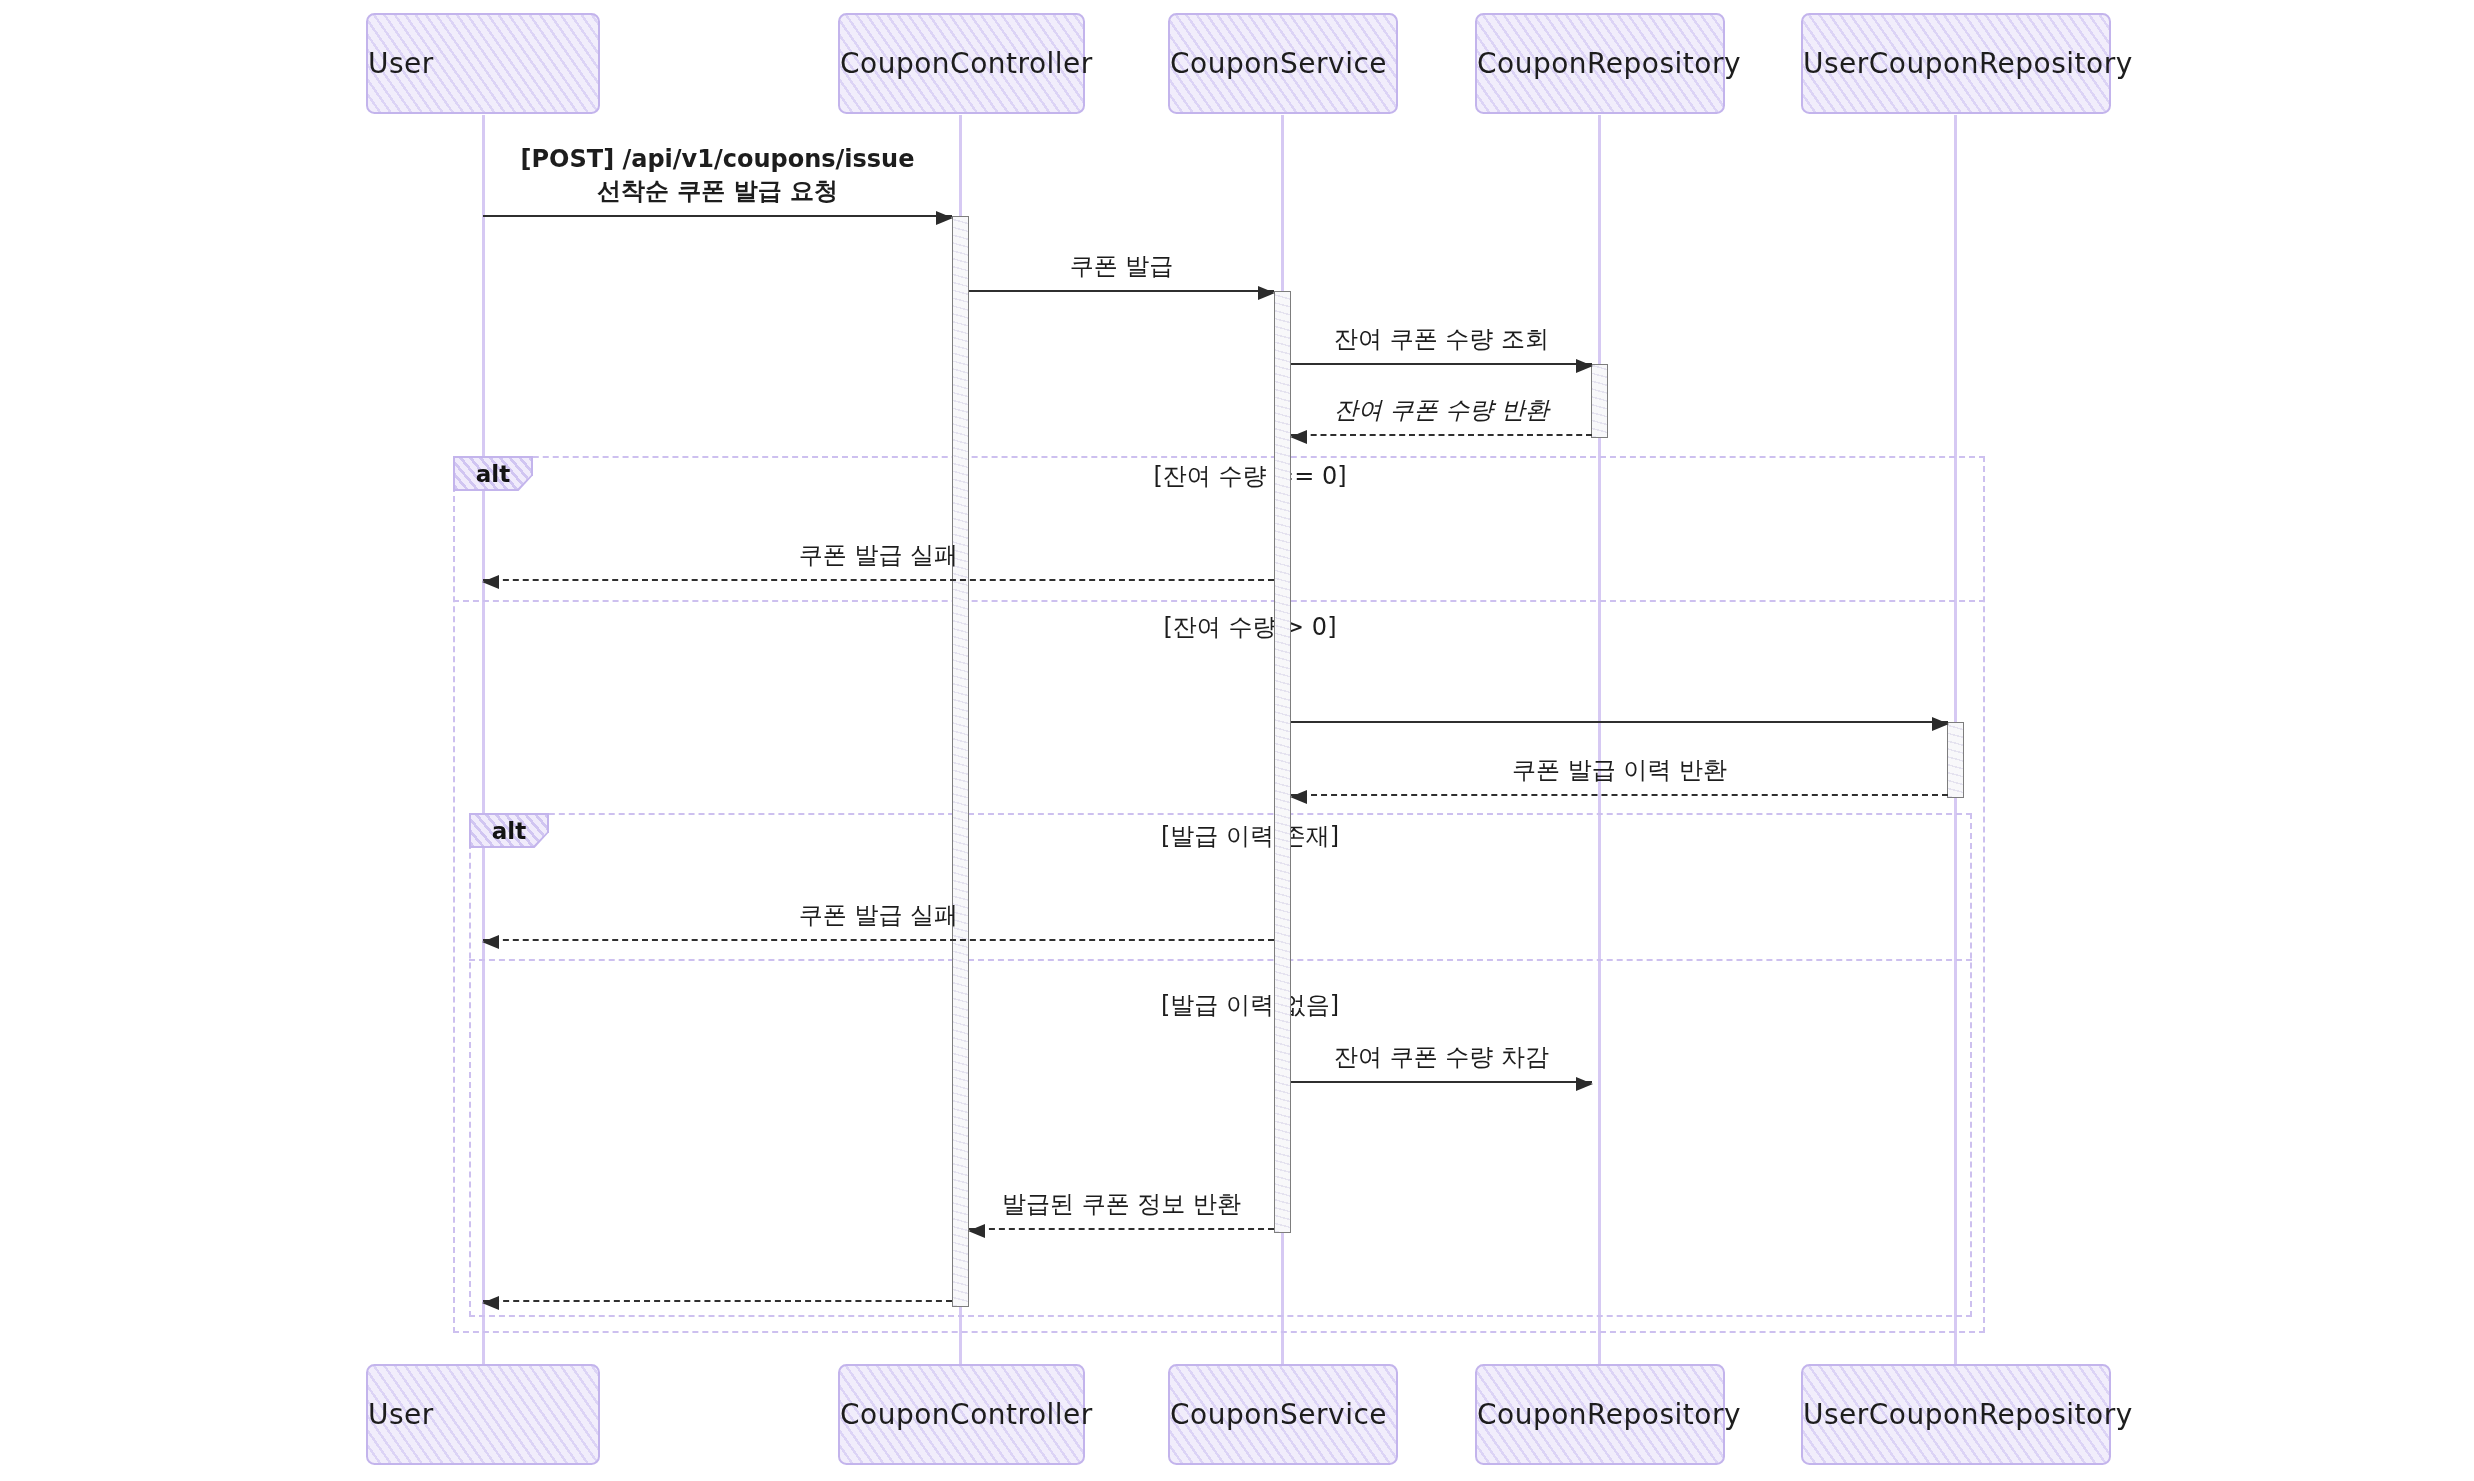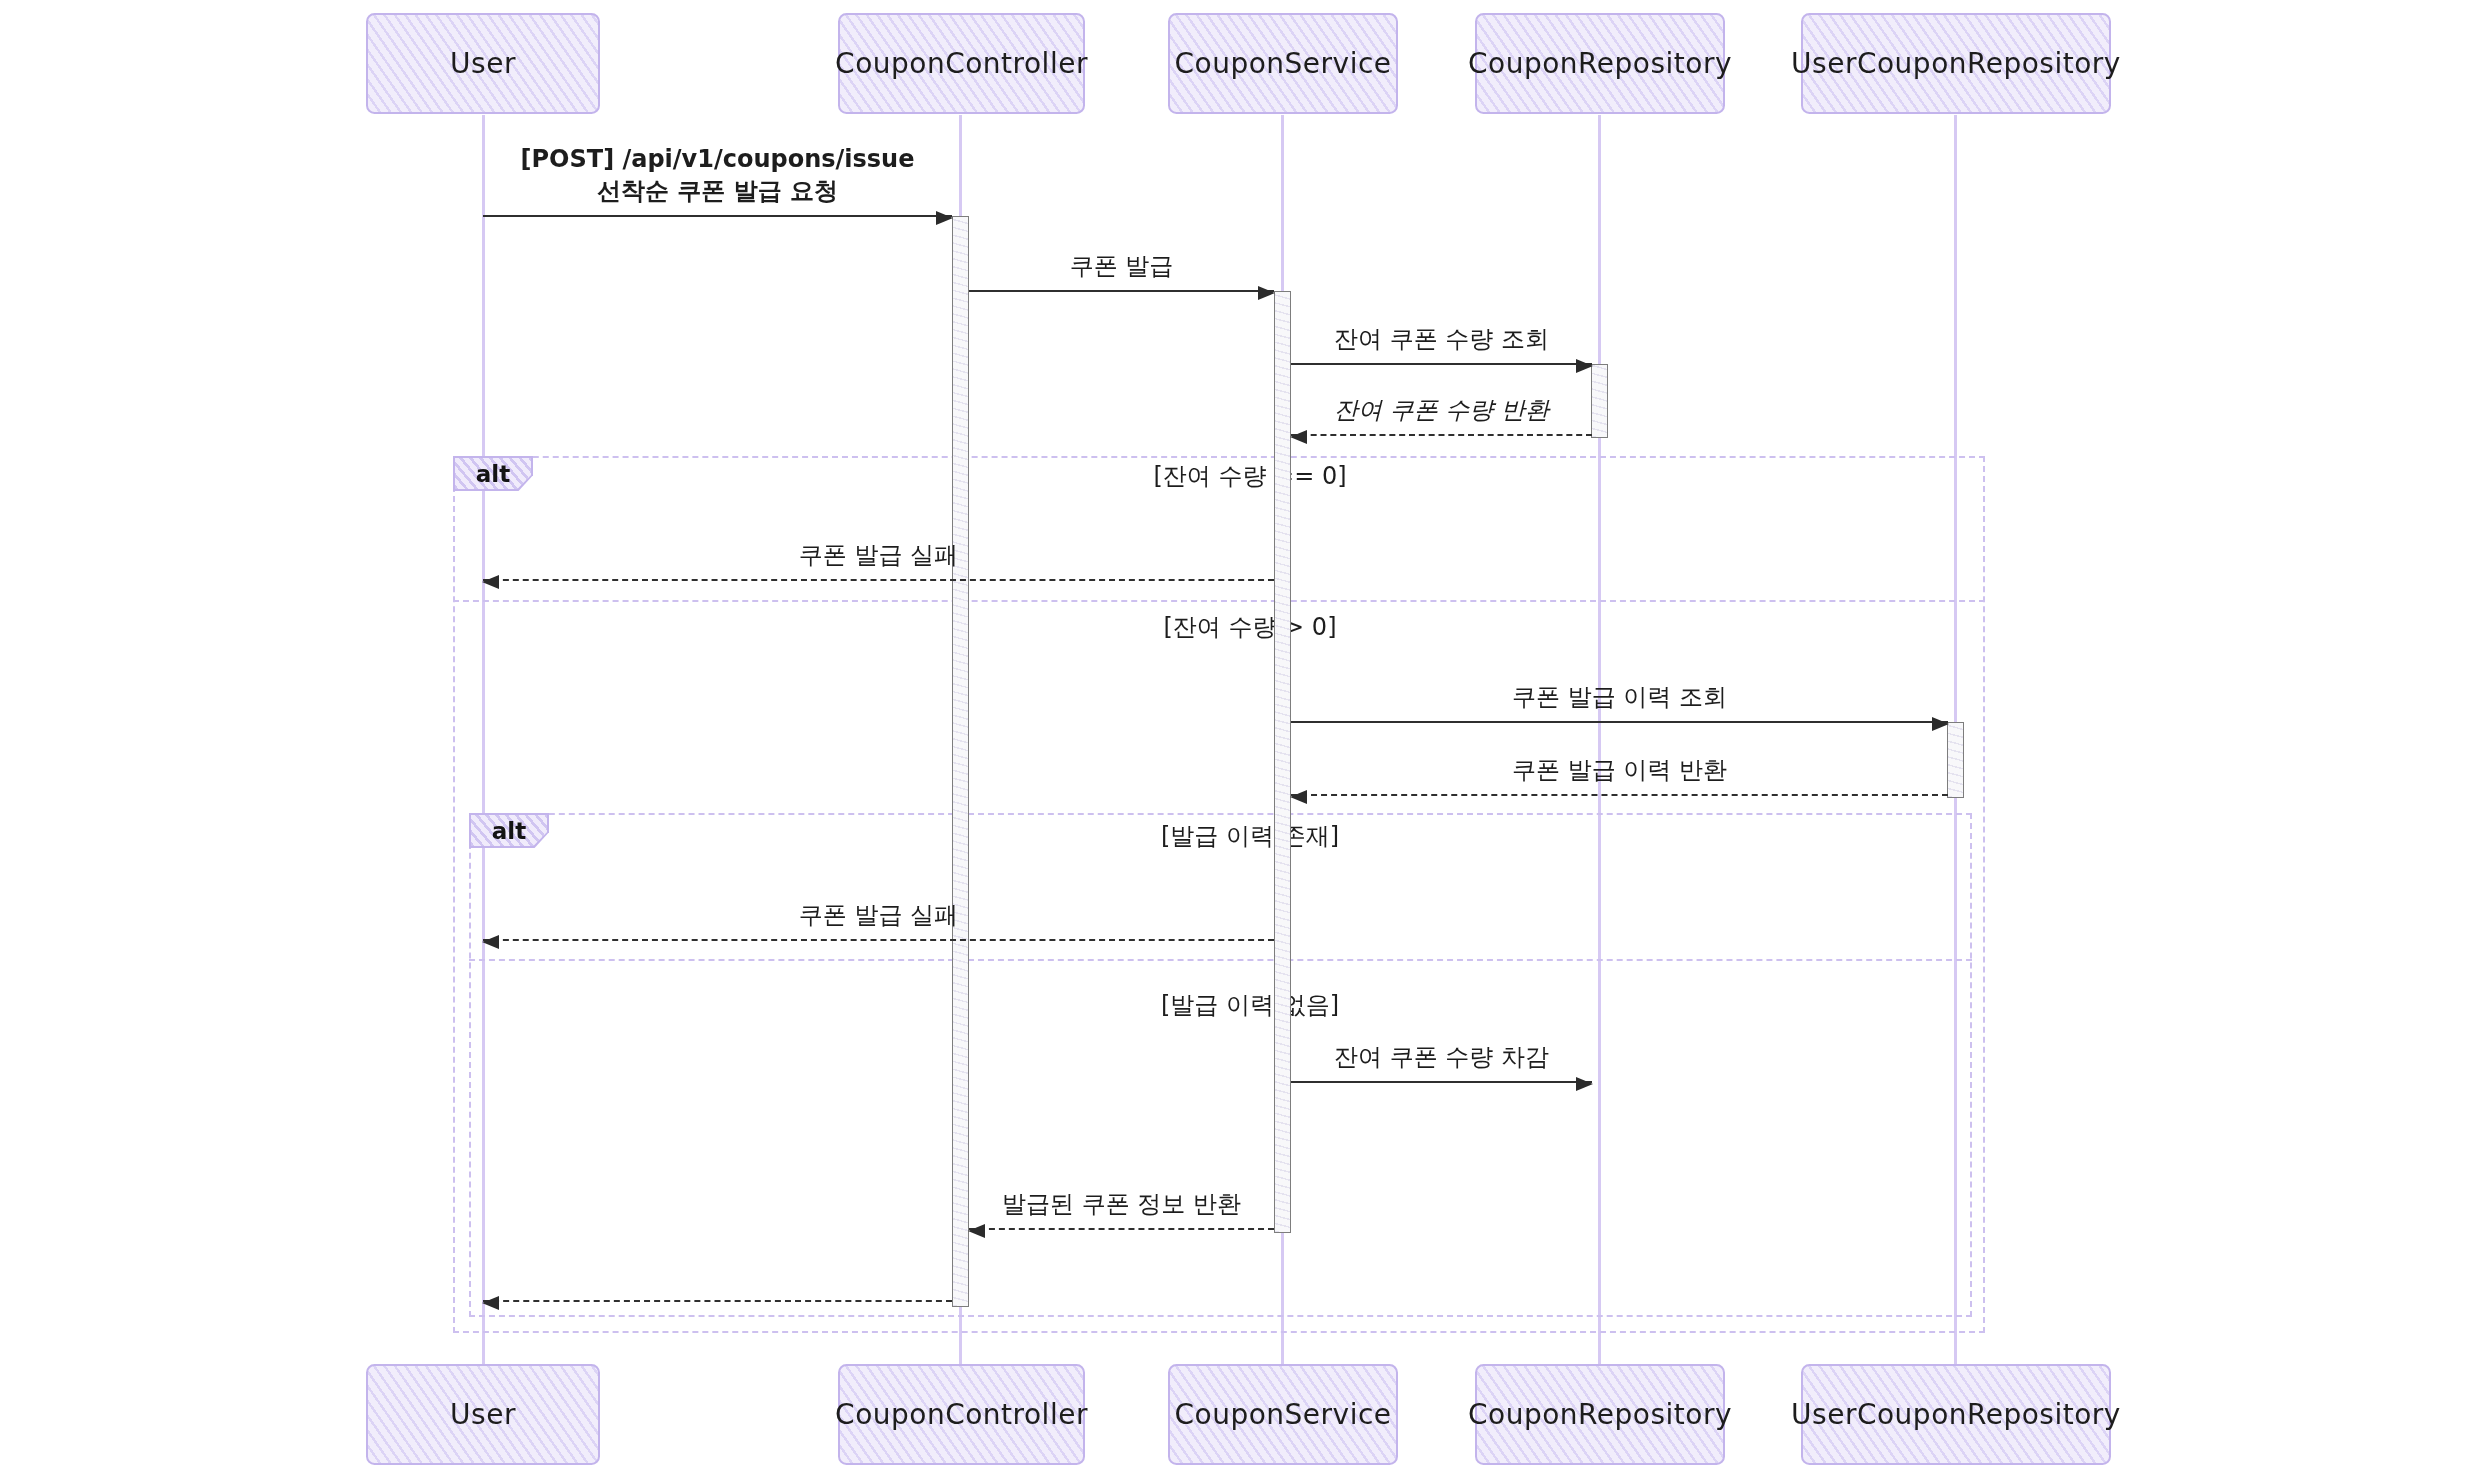--- a/index.html
+++ b/index.html
@@ -7,21 +7,21 @@
     position:relative;width:2475px;height:1481px;background:#ffffff;overflow:hidden;
     font-family:"DejaVu Sans",sans-serif;color:#1d1d1d;
   }
   
   .lifeline{position:absolute;width:2.8px;background:#d6c9f3;}
   
   .p-box{
     position:absolute;height:101px;box-sizing:border-box;
     border:2.4px solid #c3b4ec;border-radius:8.5px;
     background:repeating-linear-gradient(55deg, rgba(199,186,240,0.50) 0 2.4px, rgba(255,255,255,0) 2.4px 8.5px),#f1edfb;
-    display:flex;align-items:center;justify-content:center;
+    display:flex;align-items:center;justify-content:flex-start;
     font-size:28px;letter-spacing:0.5px;
   }
   
   .activation{
     position:absolute;width:17px;box-sizing:border-box;
     border:1.9px solid #7d7d7d;
     background:repeating-linear-gradient(15deg, rgba(160,150,200,0.22) 0 1.4px, rgba(255,255,255,0) 1.4px 7.6px),#f8f8fa;
   }
   
   .frame{position:absolute;box-sizing:border-box;border:2.4px dashed #cdc0ef;}
@@ -104,21 +104,20 @@
     <div class="head left"></div>
   </div>
 
   <div class="msg" style="left:483px;top:541px;width:791px;height:40px;">
     <div class="msg-label">쿠폰 발급 실패</div>
     <div class="msg-line dashed"></div>
     <div class="head left"></div>
   </div>
 
   <div class="msg" style="left:1291px;top:683px;width:657px;height:40px;">
-    <div class="msg-label">쿠폰 발급 이력 조회</div>
     <div class="msg-line"></div>
     <div class="head right"></div>
   </div>
 
   <div class="msg" style="left:1291px;top:756px;width:657px;height:40px;text-decoration:underline;">
     <div class="msg-label">쿠폰 발급 이력 반환</div>
     <div class="msg-line dashed"></div>
     <div class="head left"></div>
   </div>
 

